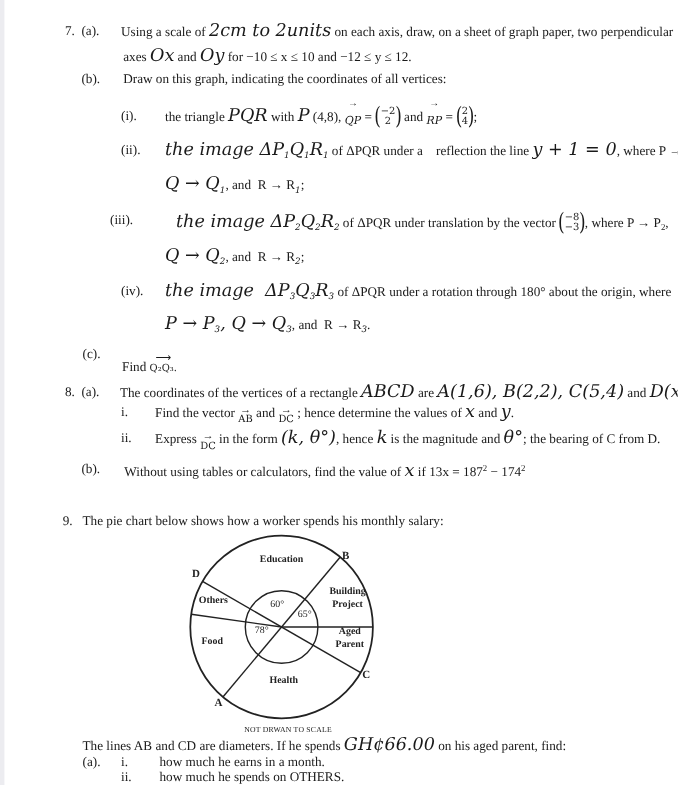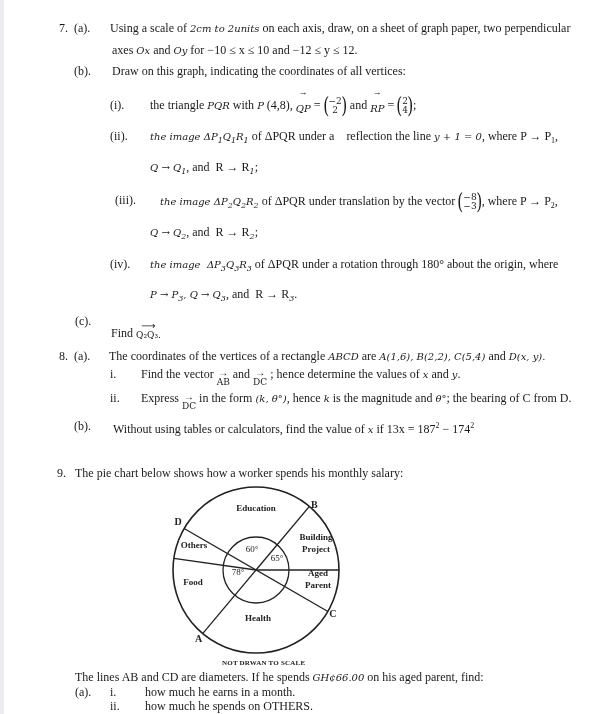--- a/index.html
+++ b/index.html
@@ -9,21 +9,21 @@
     font-family: "Liberation Serif", serif;
     color: #1a1a1a;
     font-size: 12px;
     position: relative;
   }
   .edge {
     position: absolute; left: 0; top: 0; width: 4px; height: 714px;
     background: #ececf0;
   }
   .abs { position: absolute; white-space: nowrap; line-height: 14px; }
-  .it { font-style: italic; font-family: "DejaVu Serif", serif; font-size: 10px; }
+  .it { font-style: italic; font-family: "DejaVu Serif", serif; font-size: 16px; }
   .sub { font-size: 8px; vertical-align: -3px; }
   .sup { font-size: 8px; vertical-align: 5px; }
   .colvec {
     display: inline-block; vertical-align: middle;
     position: relative; padding: 0 4px; margin: 0 1px;
   }
   .colvec .paren {
     position: absolute; top: -3px; font-size: 22px; line-height: 24px;
     font-family: "DejaVu Serif", serif; transform: scaleX(0.7);
   }
@@ -46,21 +46,21 @@
     display: inline-block; position: relative; vertical-align: baseline;
     text-align: center;
   }
   .vecabove .arr {
     position: absolute; top: -8px; left: 0; right: 0; font-size: 9px; line-height: 8px;
   }
   .vecabove .lbl { font-size: 10px; font-style: italic; font-family: "DejaVu Serif", serif; vertical-align: -3px; }
   .pie-label { font-family: "Liberation Serif", serif; font-weight: bold; font-size: 9px; fill: #222; }
   .pie-angle { font-family: "Liberation Serif", serif; font-size: 9px; fill: #222; }
   .pie-point { font-family: "Liberation Serif", serif; font-weight: bold; font-size: 10px; fill: #222; }
-  .caption { font-size: 7px; font-weight: bold; letter-spacing: 0.2px; }
+  .caption { font-size: 7px; font-weight: normal; letter-spacing: 0.2px; }
 </style>
 </head>
 <body>
 
 <div class="edge"></div>
 
 <div>
   <div class="abs" style="left:59px;top:21px;">7.</div>
   <div class="abs" style="left:74px;top:21px;">(a).</div>
   <div class="abs" style="left:110px;top:21px;">
@@ -79,21 +79,21 @@
   </div>
 
   <div class="abs" style="left:110px;top:129px;">(ii).</div>
   <div class="abs" style="left:150px;top:129px;">
     <span class="it">the image ΔP</span><span class="sub it">1</span><span class="it">Q</span><span class="sub it">1</span><span class="it">R</span><span class="sub it">1</span><span style="white-space:pre;"> of ΔPQR under a    reflection the line </span><span class="it">y + 1 = 0</span><span>, where P → P</span><span class="sub">1</span><span>,</span>
   </div>
   <div class="abs" style="left:150px;top:160px;">
     <span class="it">Q → Q</span><span class="sub it">1</span><span style="white-space:pre;">, and  R → R</span><span class="sub it">1</span><span>;</span>
   </div>
 
-  <div class="abs" style="left:115px;top:193px;">(iii).</div>
+  <div class="abs" style="left:100px;top:193px;">(iii).</div>
   <div class="abs" style="left:160px;top:193px;line-height:16px;">
     <span class="it">the image ΔP</span><span class="sub it">2</span><span class="it">Q</span><span class="sub it">2</span><span class="it">R</span><span class="sub it">2</span><span> of ΔPQR under translation by the vector </span><span class="colvec"><span class="paren l">(</span><span class="num">−8</span><span class="num">−3</span><span class="paren r">)</span></span><span>, where P → P</span><span class="sub">2</span><span>,</span>
   </div>
   <div class="abs" style="left:150px;top:225px;">
     <span class="it">Q → Q</span><span class="sub it">2</span><span style="white-space:pre;">, and  R → R</span><span class="sub it">2</span><span>;</span>
   </div>
 
   <div class="abs" style="left:110px;top:257px;">(iv).</div>
   <div class="abs" style="left:150px;top:257px;">
     <span class="it" style="white-space:pre;">the image  ΔP</span><span class="sub it">3</span><span class="it">Q</span><span class="sub it">3</span><span class="it">R</span><span class="sub it">3</span><span> of ΔPQR under a rotation through </span><span>180°</span><span> about the origin, where</span>

